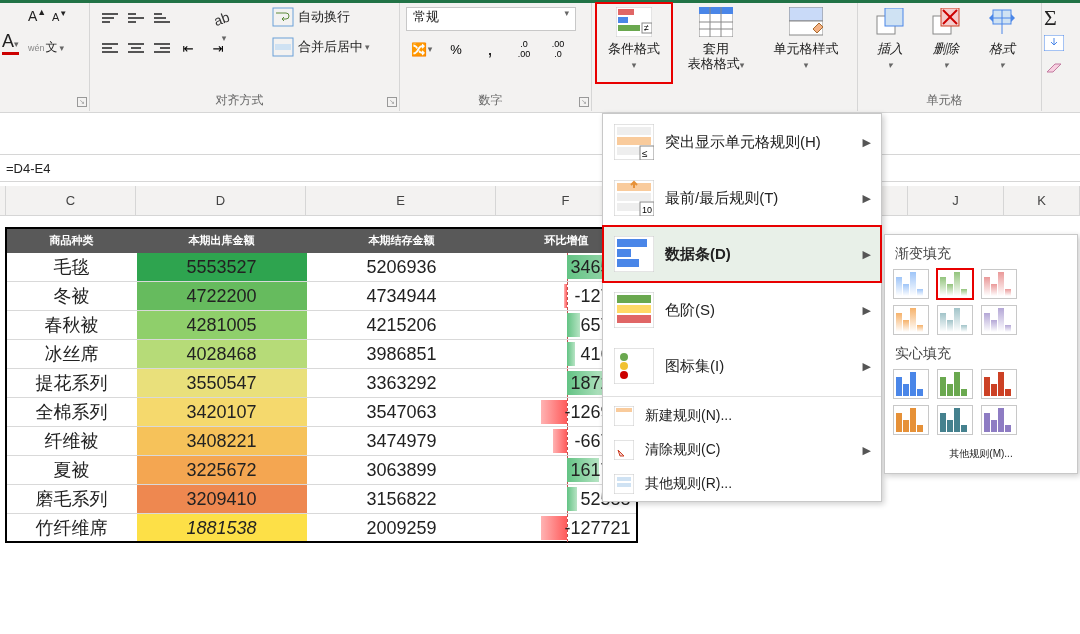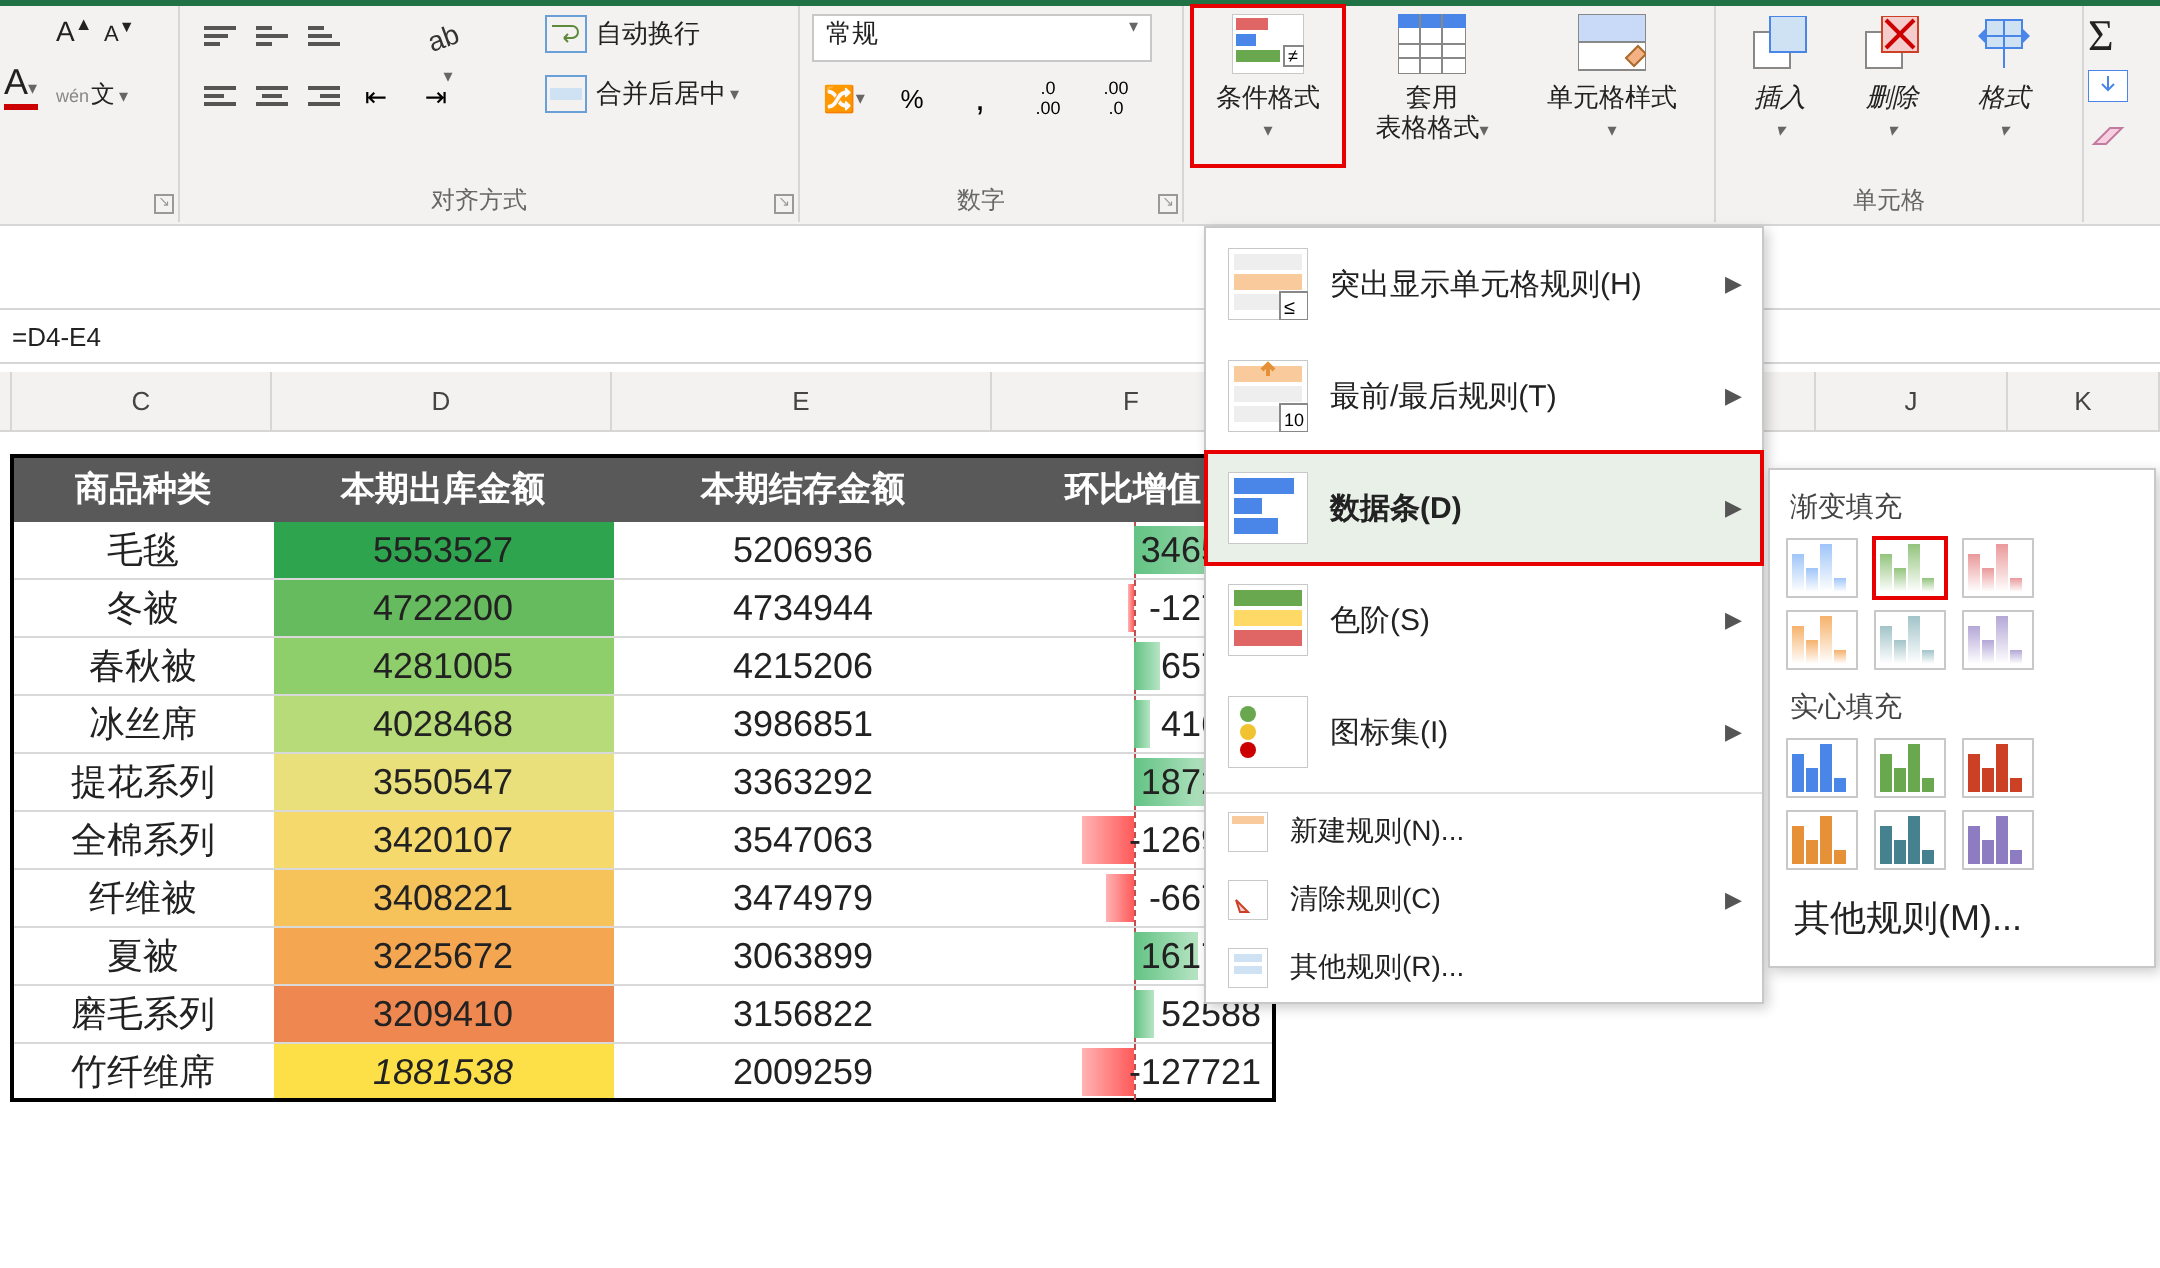--- a/index.html
+++ b/index.html
@@ -62,21 +62,21 @@
   .bigbtn .lb{font-size:13px; line-height:15px; text-align:center;}
 
   
   .fbar { position:absolute; left:0; top:154px; right:0; height:28px; background:#fff; border-top:1px solid #d6d6d6; border-bottom:1px solid #d6d6d6; display:flex; align-items:center; padding-left:6px;}
 
   
   .grid { position:absolute; left:0; top:186px; right:0; bottom:0; }
   .colhdrs{display:flex; height:30px; background:#f3f2f1;}
   .ch{border-right:1px solid #d6d6d6; border-bottom:1px solid #d6d6d6; display:flex;align-items:center;justify-content:center;color:#444;}
   table.data { border-collapse:collapse; margin-top:42px; margin-left:6px; }
-  table.data th{ background:#595959; color:#fff; font-weight:bold; font-size:17px; padding:4px 0; border:1px solid #595959;}
+  table.data th{ background:#595959; color:#fff; font-weight:bold; font-size:11px; padding:4px 0; border:1px solid #595959;}
   table.data td{ font-size:18px; text-align:center; padding:2px 0; border-top:1px solid #d9d9d9;}
   .cC{width:130px;} .cD{width:170px;} .cE{width:190px;} .cF{width:140px;}
   .databar{position:relative;}
   .databar .bar{position:absolute;top:2px;bottom:2px;}
   .databar .tx{position:relative;z-index:1;}
   .dbpos{background:linear-gradient(to right,#63c384,#b7e4c4);left:50%;}
   .dbneg{background:linear-gradient(to right,#ffb3b3,#ff5a5a);right:50%;}
   .axisline{position:absolute;left:50%;top:0;bottom:0;width:0;border-left:1px dashed #c05050;}
 
   
@@ -87,21 +87,21 @@
   .cf-ico.sm{width:22px;height:22px;}
   .cf-label{font-size:15px;}
   .cf-arrow{position:absolute;right:10px;top:50%;transform:translateY(-50%);font-size:11px;color:#555;}
   .cf-sep{height:1px;background:#e0e0e0;margin:2px 0;}
 
   .sub-menu{position:absolute; left:884px; top:234px; width:194px; background:#fff; border:1px solid #c8c8c8; box-shadow:2px 2px 6px rgba(0,0,0,0.2); z-index:6; padding:6px 8px 10px 8px;}
   .sub-title{font-size:14px;color:#444;padding:4px 2px 6px 2px;}
   .sub-grid{display:flex;gap:8px;margin-bottom:6px;}
   .swatch{width:36px;height:30px;border:1px solid #c8c8c8;display:flex;align-items:flex-end;padding:2px;gap:1px;}
   .swatch span{display:block;width:6px;}
-  .more{font-size:18px;padding:6px 4px 2px 4px;}
+  .more{font-size:10px;padding:6px 4px 2px 4px;text-align:center;}
 
   
   svg{display:block;}
 
   .tblborder { outline:2px solid #000; outline-offset:-1px;}
 </style>
 </head>
 <body>
 
 <div class="greenbar"></div>

